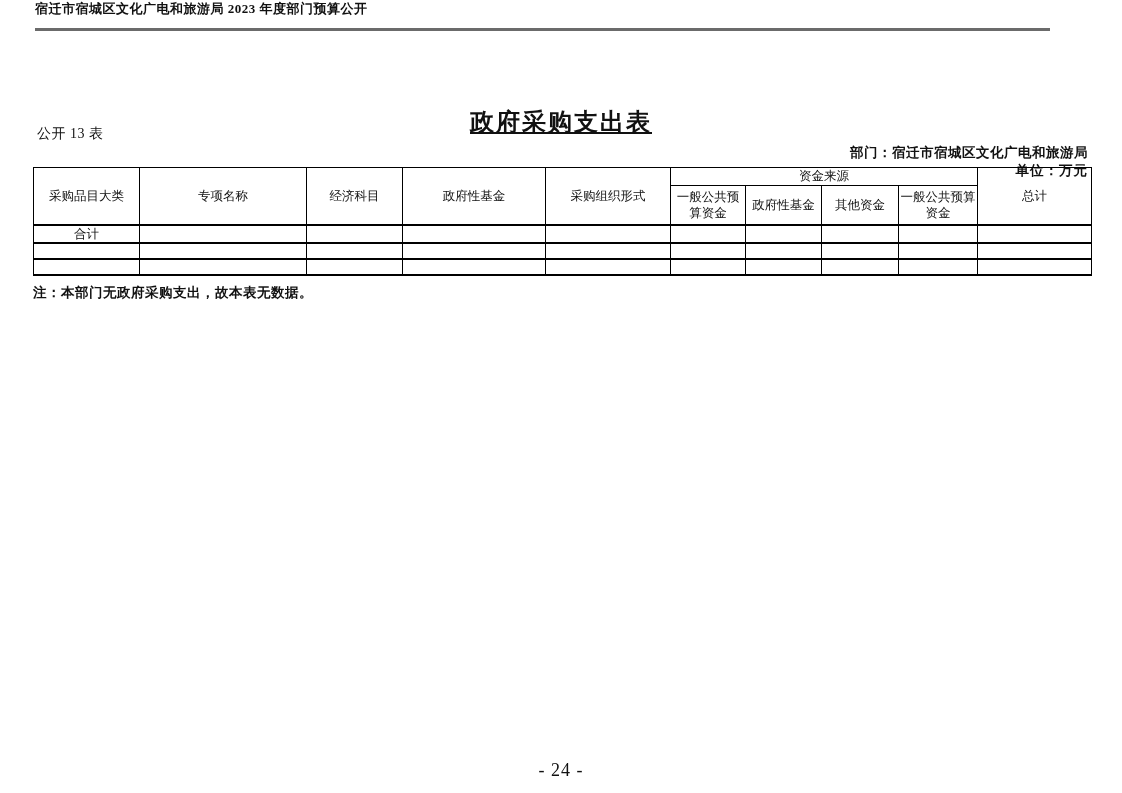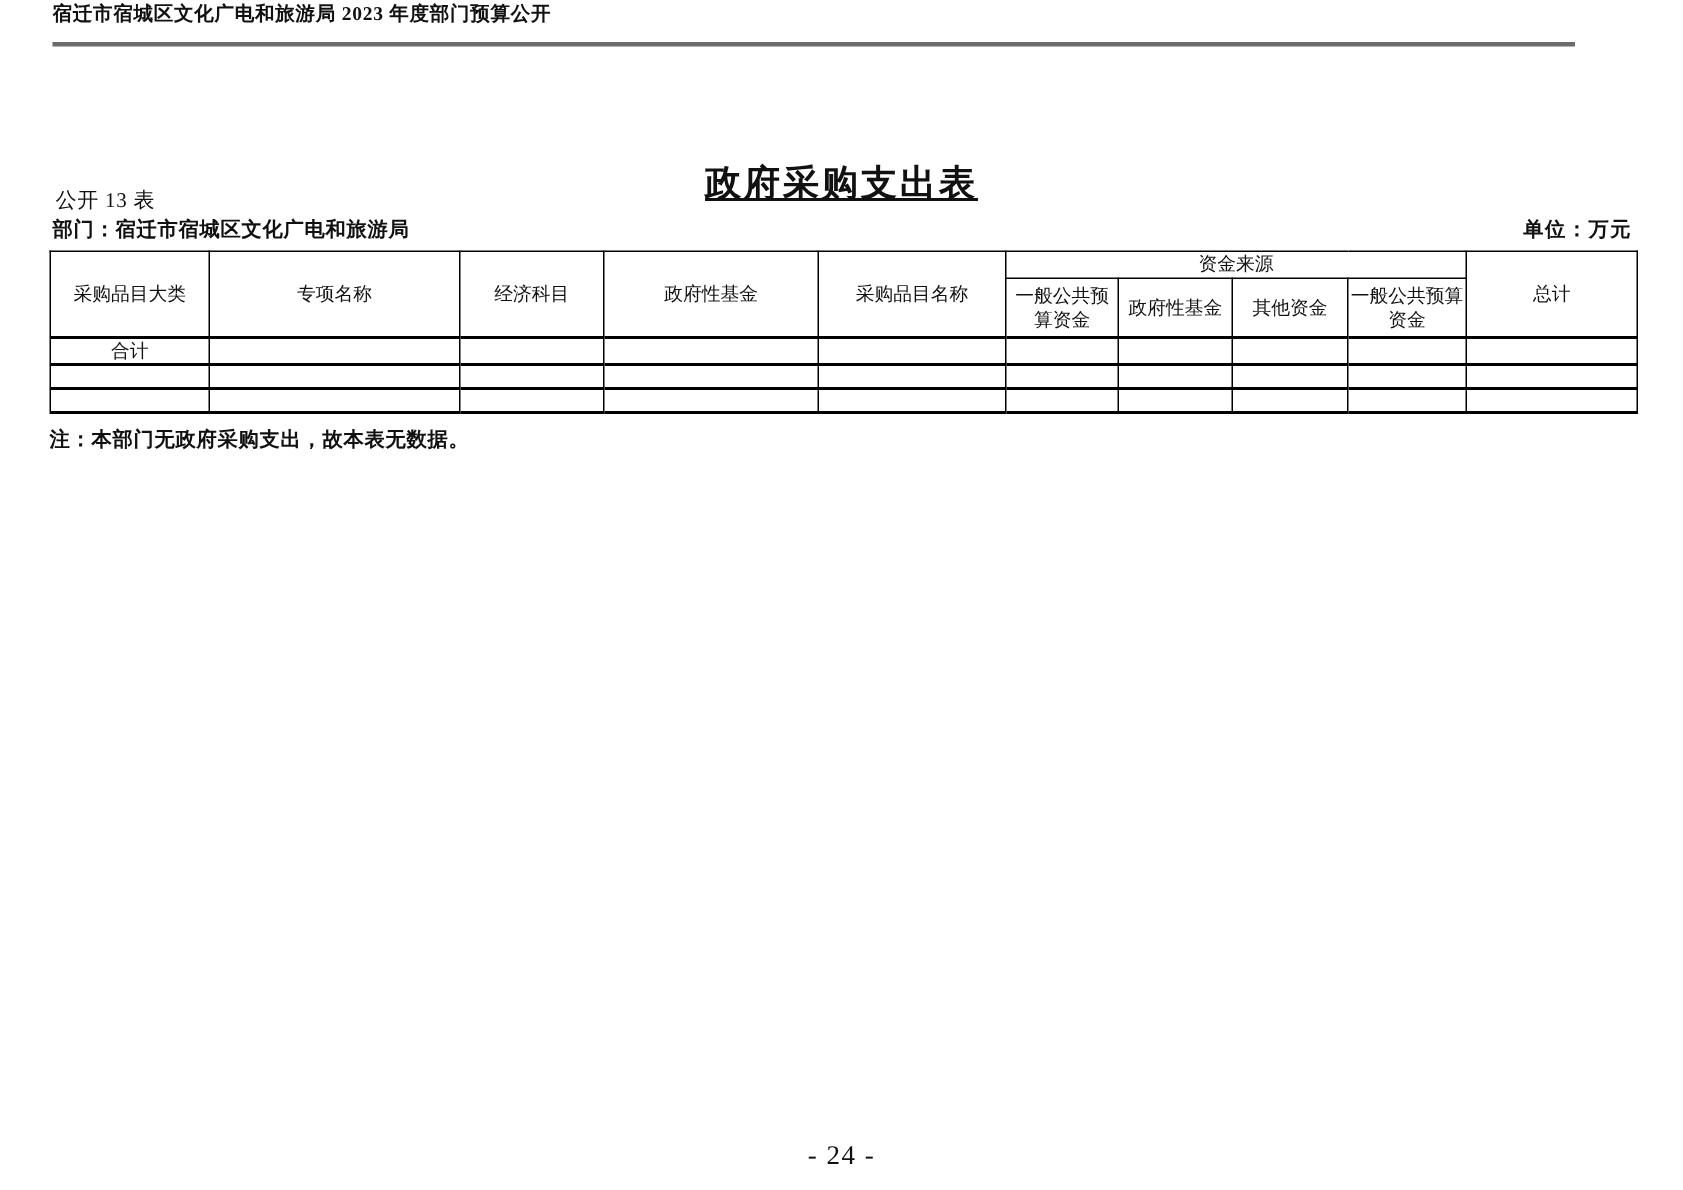--- a/index.html
+++ b/index.html
@@ -26,20 +26,21 @@
   }
   .doc-title {
     position: absolute; left: 0; top: 106px; width: 1122px;
     text-align: center;
     font-size: 24px; font-weight: bold; letter-spacing: 2px; text-decoration: underline;
   }
   .meta-line {
     position: absolute; left: 35px; top: 144px; width: 1053px;
     display: flex; justify-content: space-between; align-items: flex-end;
     font-size: 13.5px;
+    flex-direction: column;
   }
   .meta-dept { font-weight: 600; letter-spacing: 0.5px; }
   .meta-unit { font-weight: bold; letter-spacing: 1px; }
   table.grid {
     position: absolute; left: 33px; top: 167px;
     width: 1058px;
     border-collapse: collapse;
     table-layout: fixed;
     font-size: 12.5px;
   }
@@ -96,21 +97,21 @@
       <col style="width:77px">
       <col style="width:79px">
     <col style="width:114px">
   </colgroup>
   <thead>
     <tr class="group-row">
       <th rowspan="2">采购品目大类</th>
       <th rowspan="2">专项名称</th>
       <th rowspan="2">经济科目</th>
       <th rowspan="2">政府性基金</th>
-      <th rowspan="2">采购品目名称</th>
+      <th rowspan="2">采购组织形式</th>
       <th colspan="4">资金来源</th>
       <th rowspan="2">总计</th>
     </tr>
     <tr class="sub-row">
       <th>一般公共预算资金</th>
       <th>政府性基金</th>
       <th>其他资金</th>
       <th>一般公共预算资金</th>
     </tr>
   </thead>

